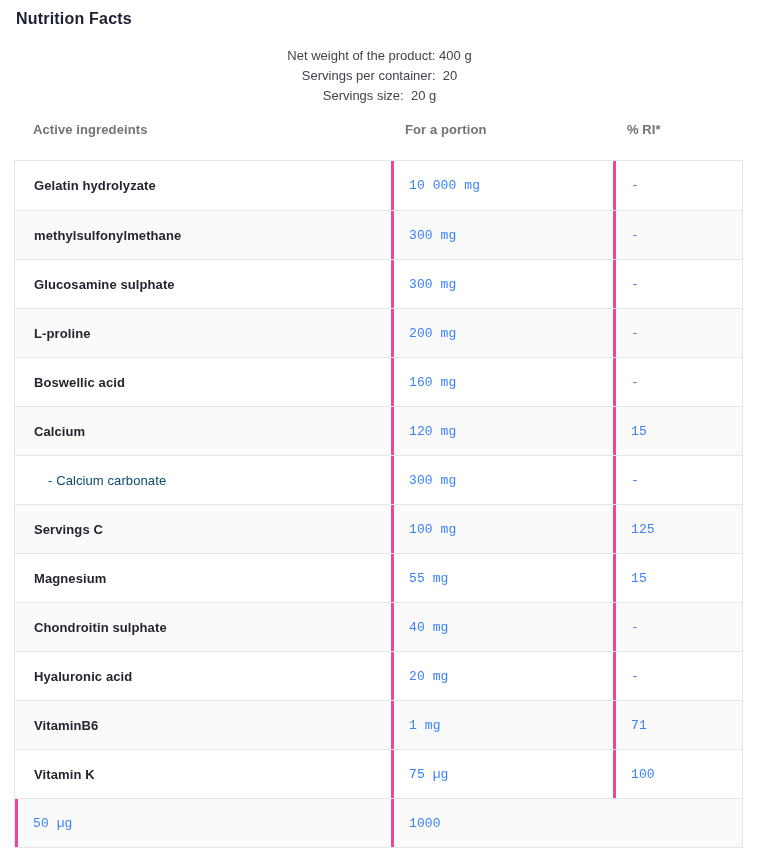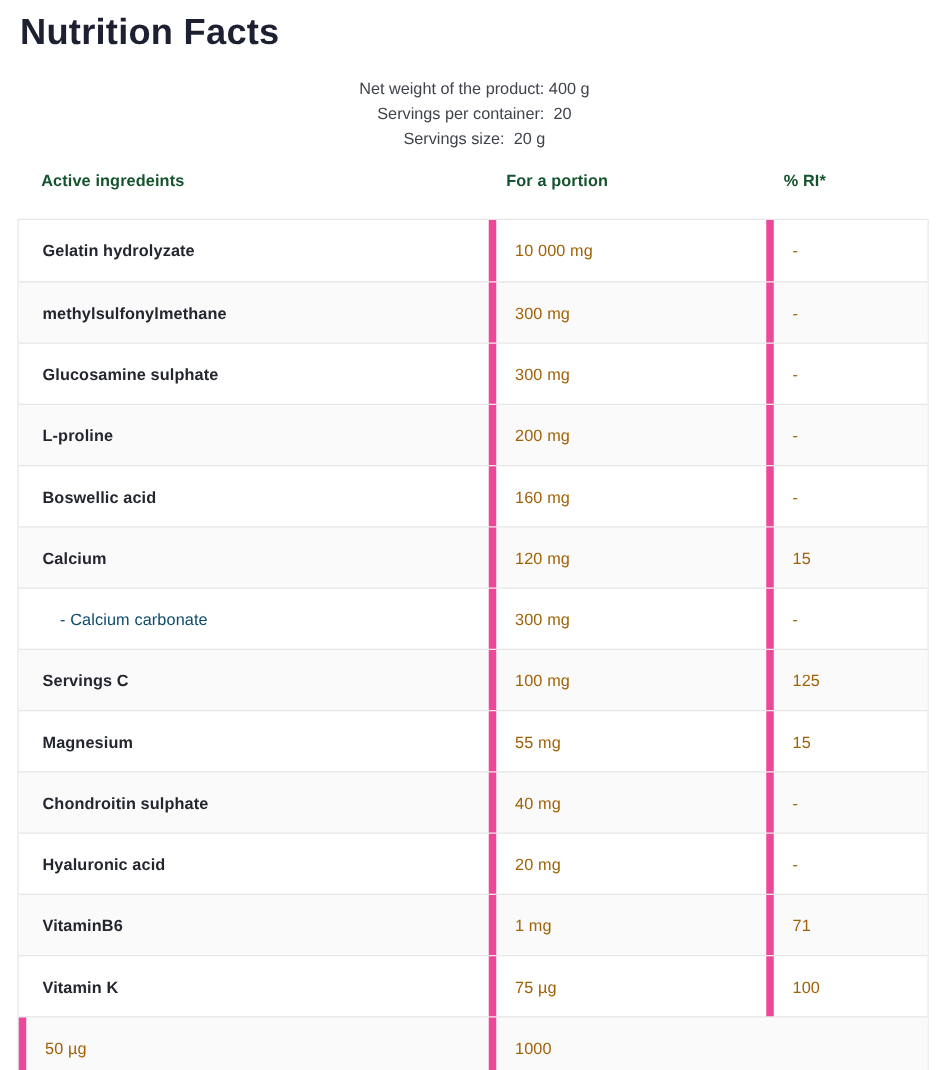--- a/index.html
+++ b/index.html
@@ -8,21 +8,21 @@
     width: 757px;
     height: 856px;
     font-family: "Liberation Sans", sans-serif;
     color: #22252e;
     overflow: hidden;
   }
   .page { padding: 8px 14px 0 14px; }
 
   .title {
     margin: 2px 0 0 2px;
-    font-size: 29px;
+    font-size: 16px;
     font-weight: 700;
     color: #1c2030;
     letter-spacing: 0.2px;
   }
 
   .meta { margin: 18px 0 0 2px; text-align: center; }
   .meta-line {
     font-size: 13px;
     color: #3f434c;
     line-height: 20px;
@@ -36,21 +36,21 @@
   }
 
   .table-header {
     margin-top: 16px;
     height: 38px;
     align-items: start;
   }
   .table-header .hcell {
     font-size: 13px;
     font-weight: 700;
-    color: #14532d;
+    color: #737373;
     padding-left: 15px;
     letter-spacing: 0.1px;
   }
   .table-header .hcell.first { padding-left: 19px; }
 
   .ing-table {
     border: 1px solid #e6e6e6;
     background: #ffffff;
   }
   .row { height: 49px; }
@@ -67,23 +67,24 @@
     padding-left: 19px;
     font-weight: 700;
     color: #23262f;
   }
   .row.sub .cell.name {
     padding-left: 33px;
     font-weight: 400;
     color: #0c4a6e;
   }
   .cell.portion, .cell.ri {
-    border-left: 6px solid #ec4899;
+    border-left: 3px solid #ec4899;
     font-weight: 400;
-    color: #a16207;
+    color: #3b82f6;
+    font-family: Liberation Mono, monospace;
   }
 </style>
 </head>
 <body>
 
 <div class="page">
 
   <h1 class="title">Nutrition Facts</h1>
 
   <div class="meta">

